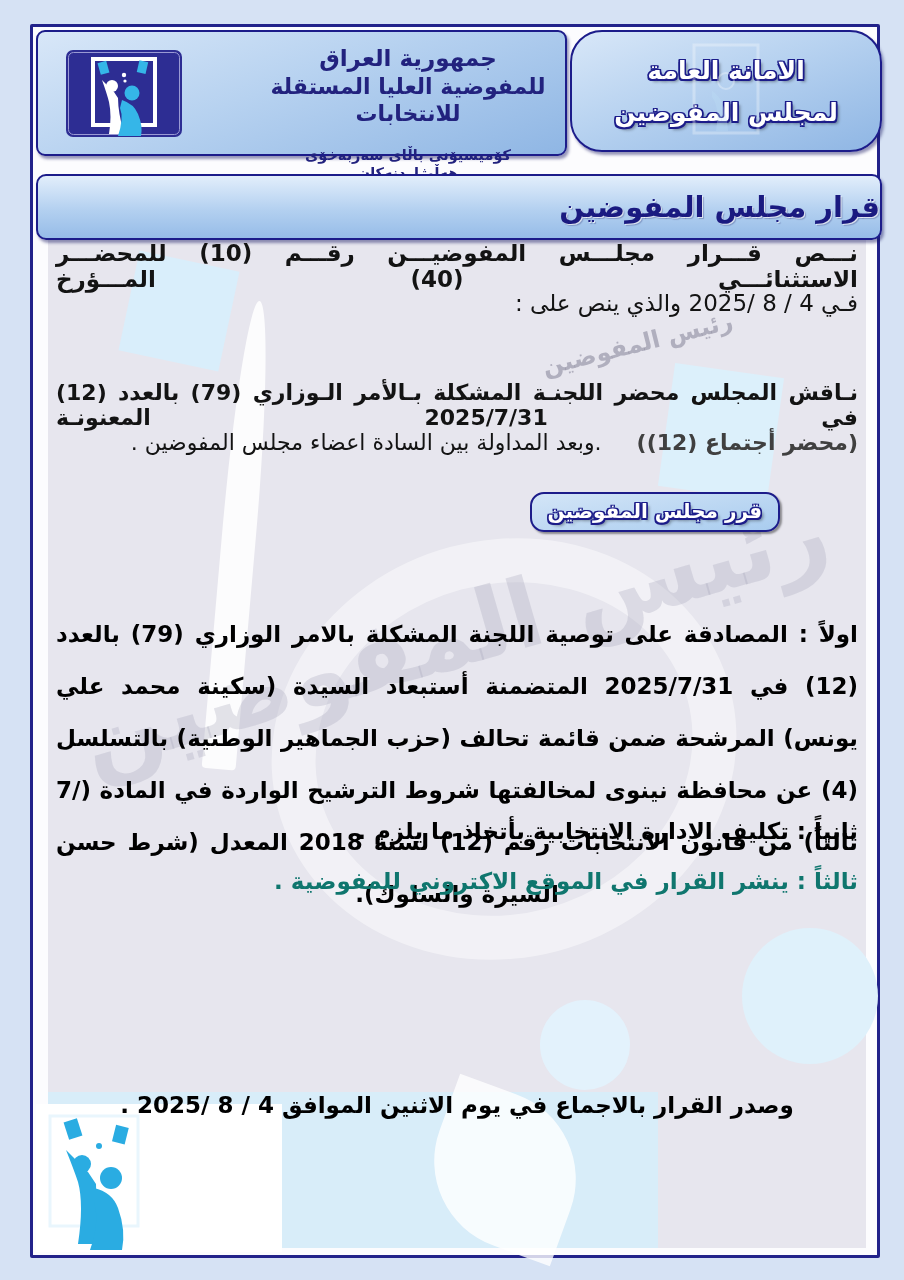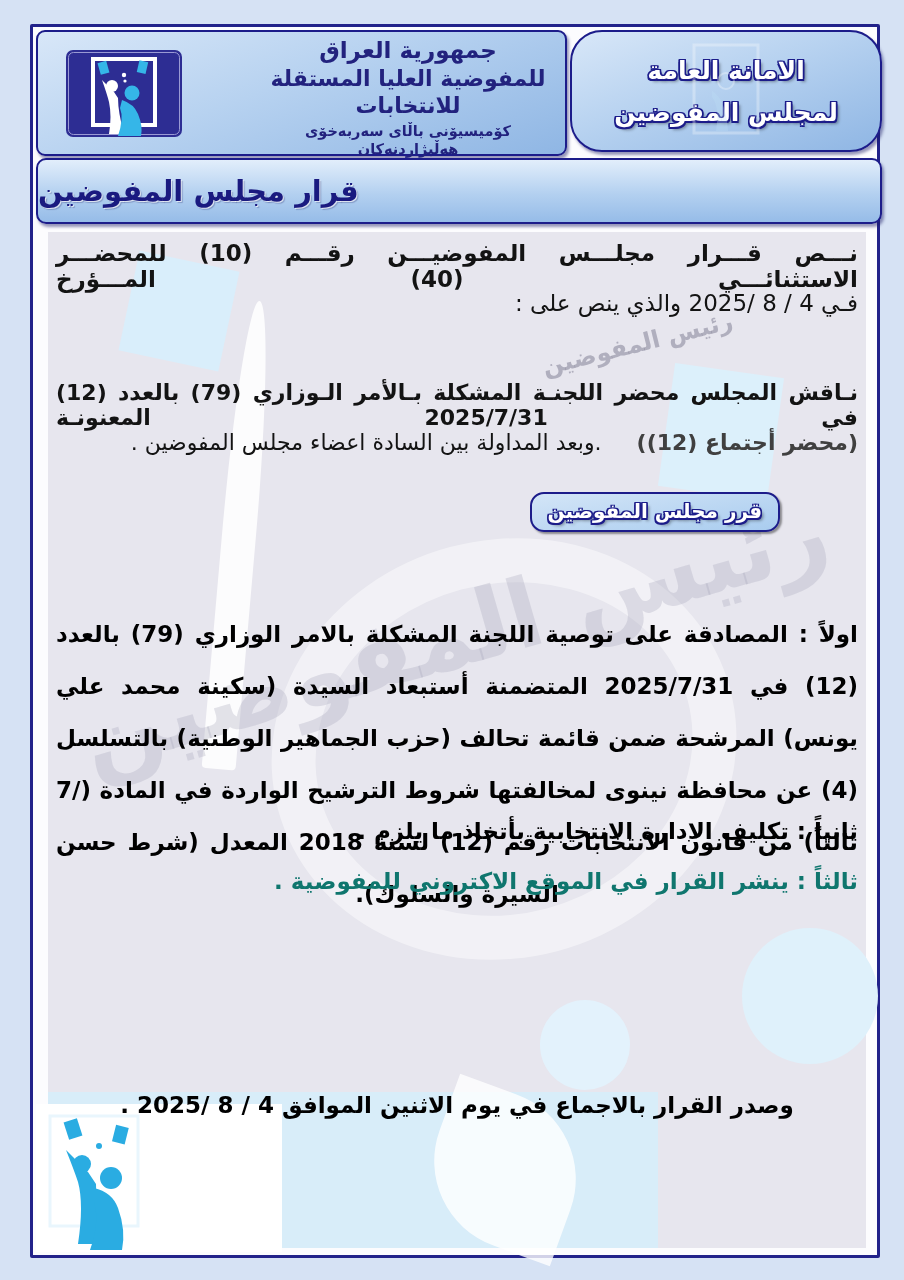--- a/index.html
+++ b/index.html
@@ -59,45 +59,45 @@
     border:2px solid #1c1c8a;
     border-radius:9px;
     background:linear-gradient(160deg,#d8e7f8 0%,#b7d2f0 45%,#8fb6e4 100%);
     box-shadow:2px 3px 3px rgba(25,25,100,.45);
   }
   .panel-main{left:36px;top:30px;width:527px;height:122px;}
   .panel-side{left:570px;top:30px;width:308px;height:118px;
     display:flex;flex-direction:column;align-items:center;justify-content:center;gap:13px;border-radius:32px;}
   .logo-box{position:absolute;left:28px;top:18px;width:116px;height:87px;}
   .callig{
-    position:absolute;right:6px;top:4px;width:302px;
+    position:absolute;right:6px;top:12px;width:302px;
     text-align:center;color:#22227e;line-height:1.25;
   }
   .callig .l1{font-size:23px;font-weight:bold;}
   .callig .l2{font-size:22px;font-weight:bold;}
-  .callig .l3{font-size:14.5px;font-weight:bold;margin-top:2px;}
+  .callig .l3{font-size:14.5px;font-weight:bold;margin-top:18px;}
   .callig .l4{font-size:14.5px;font-weight:bold;font-family:"Liberation Sans",sans-serif;}
   .outline-text{
     color:#ffffff;font-weight:bold;
     text-shadow:
       -1.5px -1.5px 0 #1c1c8a, 1.5px -1.5px 0 #1c1c8a,
       -1.5px 1.5px 0 #1c1c8a, 1.5px 1.5px 0 #1c1c8a,
       0 -1.5px 0 #1c1c8a, 0 1.5px 0 #1c1c8a,
       -1.5px 0 0 #1c1c8a, 1.5px 0 0 #1c1c8a,
       3px 3px 3px rgba(0,0,0,.35);
   }
   .panel-side .line{font-size:25px;}
   .side-wm{position:absolute;left:50%;top:50%;transform:translate(-50%,-50%);opacity:.3;}
   
   .title-bar{
-    position:absolute;left:36px;top:158px;width:842px;height:62px;
+    position:absolute;left:36px;top:174px;width:842px;height:62px;
     border:2px solid #1c1c8a;border-radius:10px;
     background:linear-gradient(180deg,#e2eefb 0%,#b3d0f0 55%,#96bce8 100%);
     box-shadow:2px 3px 3px rgba(25,25,100,.45);
-    display:flex;align-items:center;justify-content:flex-end;
+    display:flex;align-items:center;justify-content:flex-start;
   }
   .title-bar .t{
     font-size:29px;font-weight:bold;color:#1a1a80;
     text-shadow:1px 1px 0 rgba(255,255,255,.7), 2px 2px 1px rgba(20,20,90,.25);
   }
   
   .txt{position:absolute;left:56px;width:802px;direction:rtl;color:#131313;}
   .jl{text-align:justify;text-align-last:justify;font-weight:bold;}
   .intro1{top:240px;font-size:23px;}
   .intro2{top:290px;font-size:23px;text-align:right;}

